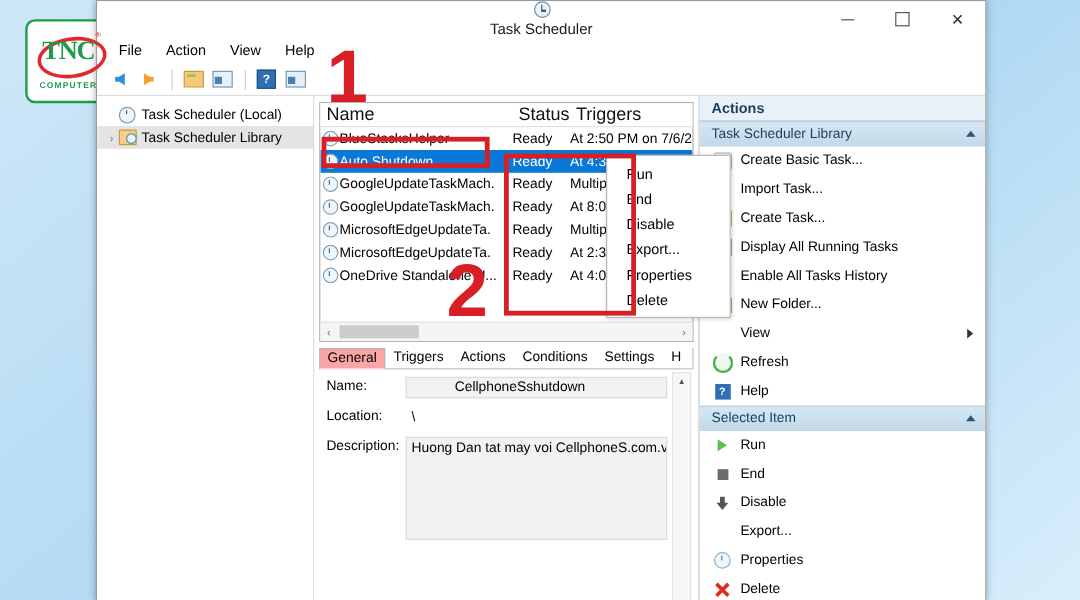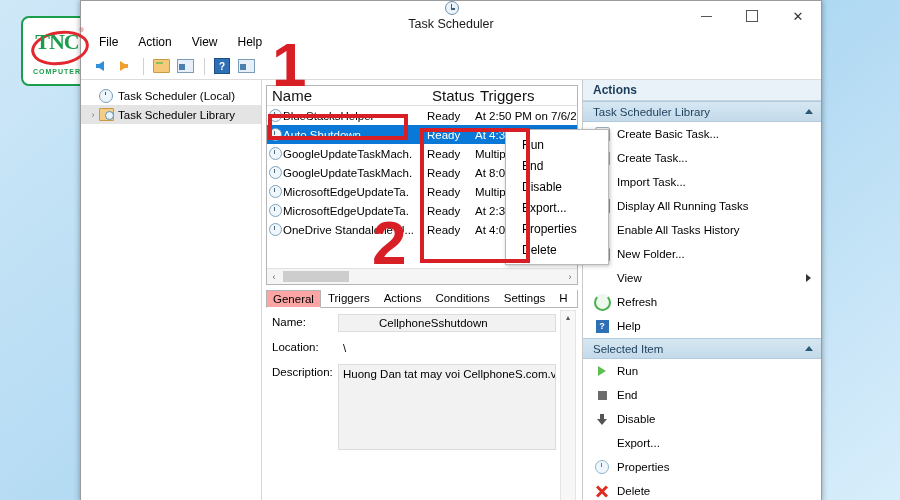--- a/index.html
+++ b/index.html
@@ -333,28 +333,28 @@
         <span class="caret-up"></span>
       </div>
 
       <div class="act-item">
         <span class="ai-ic">
             <span class="ic-basic"></span>
           </span>
         <span>Create Basic Task...</span>
       </div>
       <div class="act-item">
-        <span class="ai-ic">
-            <span class="ic-task"></span>
-          </span>
-        <span>Create Task...</span>
-      </div>
-      <div class="act-item">
         <span class="ai-ic"></span>
         <span>Import Task...</span>
+      </div>
+      <div class="act-item">
+        <span class="ai-ic">
+            <span class="ic-task"></span>
+          </span>
+        <span>Create Task...</span>
       </div>
       <div class="act-item">
         <span class="ai-ic">
             <span class="ic-disp"></span>
           </span>
         <span>Display All Running Tasks</span>
       </div>
       <div class="act-item">
         <span class="ai-ic">
             <span class="ic-hist"></span>

